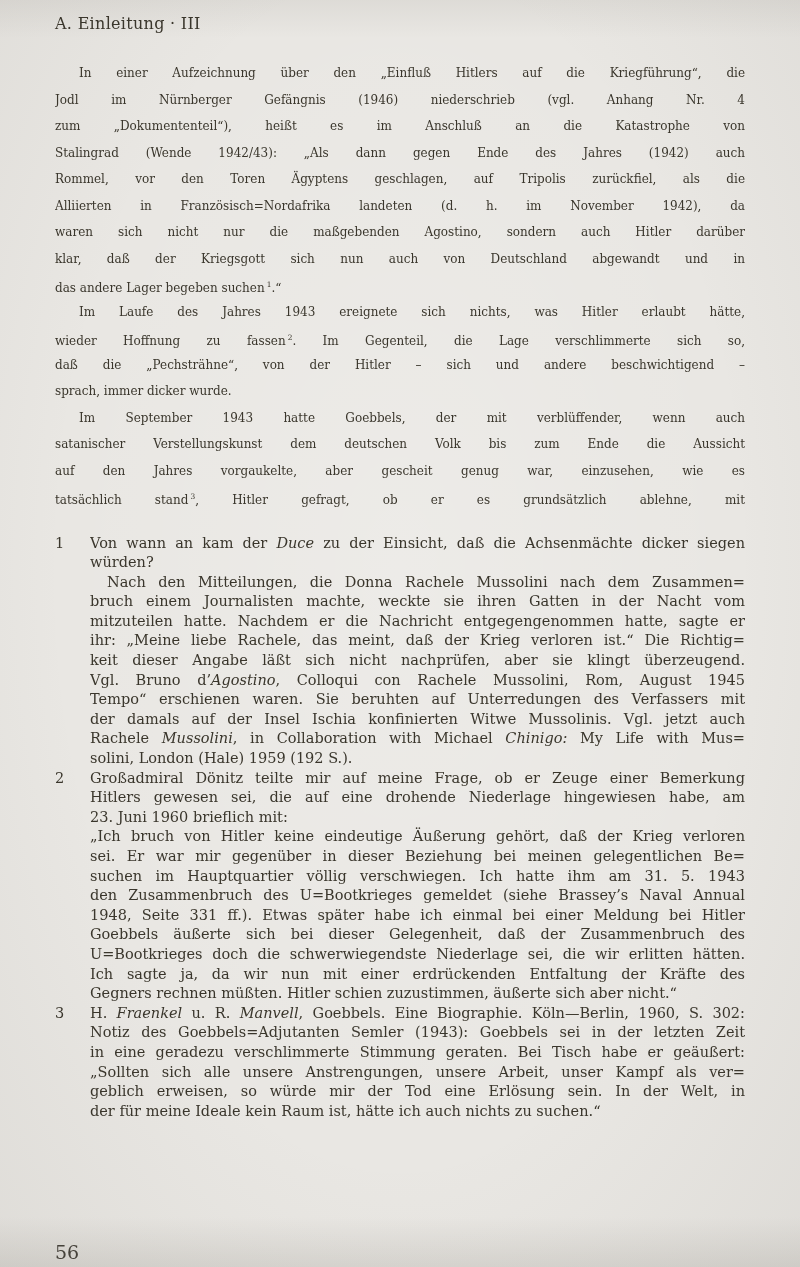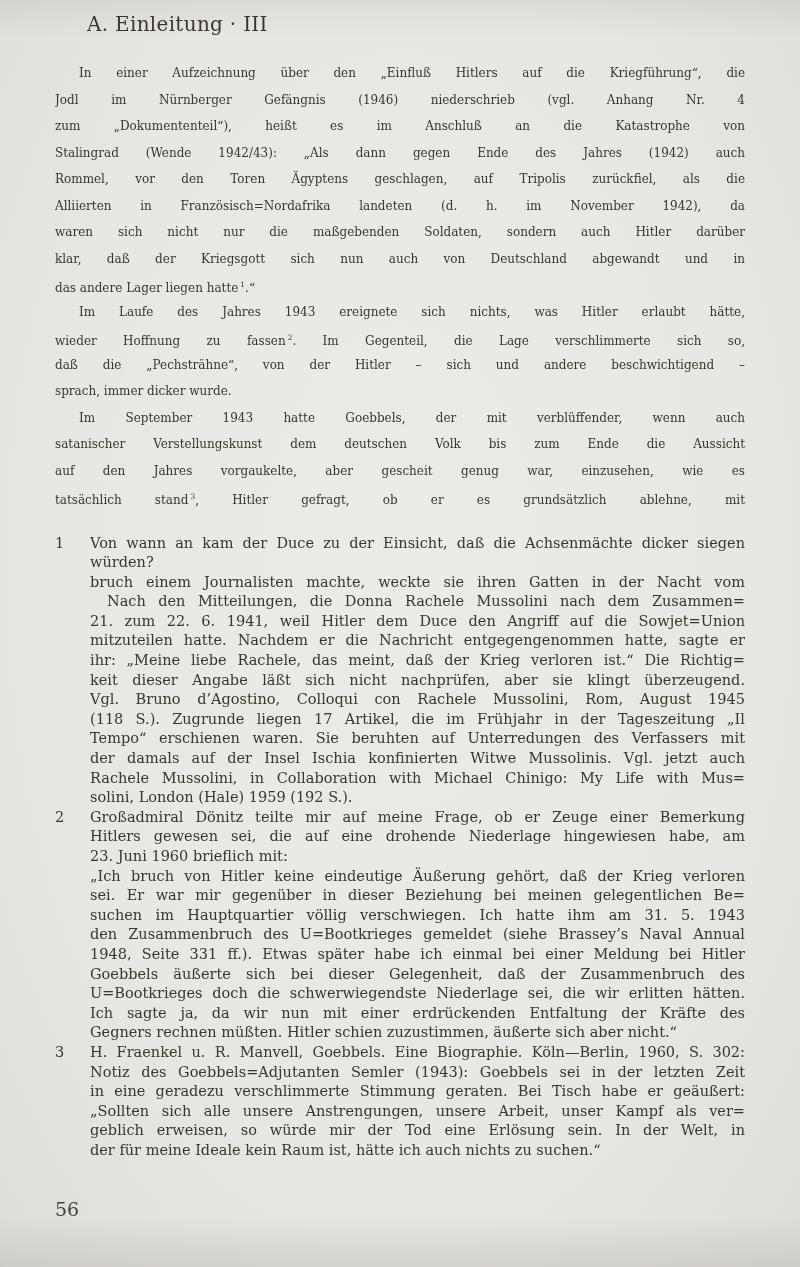--- a/index.html
+++ b/index.html
@@ -16,39 +16,38 @@
     position: absolute; inset: 0; pointer-events: none;
     background:
       linear-gradient(180deg, rgba(120,115,105,0.10) 0%, rgba(0,0,0,0) 3%, rgba(0,0,0,0) 96%, rgba(120,115,105,0.16) 100%),
       radial-gradient(ellipse at 50% 45%, rgba(255,255,255,0.18) 0%, rgba(0,0,0,0) 60%, rgba(90,85,75,0.07) 100%);
   }
   .page-inner {
     position: relative;
     padding: 12px 55px 0 55px;
   }
   .running-head {
-    font-size: 20px;
+    font-size: 16px;
     line-height: 24px;
     letter-spacing: 0.3px;
     margin-bottom: 24px;
-    margin-left: 32px;
   }
   
   .main-text .line {
     font-size: 12px;
     line-height: 26.5px;
     height: 26.5px;
     text-align: justify;
     text-align-last: justify;
     overflow: hidden;
     white-space: nowrap;
   }
   .main-text .line.last { text-align-last: left; }
   .line.first { text-indent: 24px; }
-  .it { }
+  .it { font-style: italic; }
   .sup {
     font-size: 0.62em;
     vertical-align: 5px;
     margin-left: 2px;
   }
   
   .footnotes { margin-top: 23px; }
   .footnote { display: flex; }
   .fn-num {
     width: 35px;
@@ -63,71 +62,69 @@
     height: 19.6px;
     text-align: justify;
     text-align-last: justify;
     overflow: hidden;
     white-space: nowrap;
   }
   .fn-body .line.last { text-align-last: left; }
   .fn-body .line.first { text-indent: 17px; }
   .page-number {
     position: absolute;
-    left: 55px; top: 1198px;
+    left: 55px; top: 1241px;
     font-size: 19px;
     color: #45413a;
   }
 </style>
 </head>
 <body>
 
 <div class="paper-shade"></div>
 
 <div class="page-inner">
   <div class="running-head">A. Einleitung · III</div>
   <div class="main-text" id="main-text">
       <div>
         <div class="line first"><span>In einer Aufzeichnung über den „Einfluß Hitlers auf die Kriegführung“, die</span></div>
         <div class="line"><span>Jodl im Nürnberger Gefängnis (1946) niederschrieb (vgl. Anhang Nr. 4</span></div>
         <div class="line"><span>zum „Dokumententeil“), heißt es im Anschluß an die Katastrophe von</span></div>
         <div class="line"><span>Stalingrad (Wende 1942/43): „Als dann gegen Ende des Jahres (1942) auch</span></div>
         <div class="line"><span>Rommel, vor den Toren Ägyptens geschlagen, auf Tripolis zurückfiel, als die</span></div>
         <div class="line"><span>Alliierten in Französisch=Nordafrika landeten (d. h. im November 1942), da</span></div>
-        <div class="line"><span>waren sich nicht nur die maßgebenden Soldaten, sondern auch Hitler darüber</span></div>
+        <div class="line"><span>waren sich nicht nur die maßgebenden Agostino, sondern auch Hitler darüber</span></div>
         <div class="line"><span>klar, daß der Kriegsgott sich nun auch von Deutschland abgewandt und in</span></div>
-        <div class="line last"><span>das andere Lager liegen hatte</span><span class="sup">1</span><span>.“</span></div>
+        <div class="line last"><span>das andere Lager begeben suchen</span><span class="sup">1</span><span>.“</span></div>
       </div>
       <div>
         <div class="line first"><span>Im Laufe des Jahres 1943 ereignete sich nichts, was Hitler erlaubt hätte,</span></div>
         <div class="line"><span>wieder Hoffnung zu fassen</span><span class="sup">2</span><span>. Im Gegenteil, die Lage verschlimmerte sich so,</span></div>
         <div class="line"><span>daß die „Pechsträhne“, von der Hitler – sich und andere beschwichtigend –</span></div>
         <div class="line last"><span>sprach, immer dicker wurde.</span></div>
       </div>
       <div>
         <div class="line first"><span>Im September 1943 hatte Goebbels, der mit verblüffender, wenn auch</span></div>
         <div class="line"><span>satanischer Verstellungskunst dem deutschen Volk bis zum Ende die Aussicht</span></div>
         <div class="line"><span>auf den Jahres vorgaukelte, aber gescheit genug war, einzusehen, wie es</span></div>
         <div class="line"><span>tatsächlich stand</span><span class="sup">3</span><span>, Hitler gefragt, ob er es grundsätzlich ablehne, mit</span></div>
       </div>
     </div>
   <div class="footnotes" id="footnotes">
       <div class="footnote">
         <div class="fn-num">1</div>
         <div class="fn-body">
           <div class="line"><span>Von wann an kam der </span><span class="it">Duce</span><span> zu der Einsicht, daß die Achsenmächte dicker siegen</span></div>
           <div class="line last"><span>würden?</span></div>
+          <div class="line first"><span>Nach den Mitteilungen, die Donna Rachele Mussolini nach dem Zusammen=</span></div>
           <div class="line"><span>bruch einem Journalisten machte, weckte sie ihren Gatten in der Nacht vom</span></div>
-          <div class="line first"><span>Nach den Mitteilungen, die Donna Rachele Mussolini nach dem Zusammen=</span></div>
-          <div class="line"><span>21. zum 22. 6. 1941, weil Hitler dem Duce den Angriff auf die Sowjet=Union</span></div>
           <div class="line"><span>mitzuteilen hatte. Nachdem er die Nachricht entgegengenommen hatte, sagte er</span></div>
           <div class="line"><span>ihr: „Meine liebe Rachele, das meint, daß der Krieg verloren ist.“ Die Richtig=</span></div>
           <div class="line"><span>keit dieser Angabe läßt sich nicht nachprüfen, aber sie klingt überzeugend.</span></div>
           <div class="line"><span>Vgl. Bruno d’</span><span class="it">Agostino</span><span>, Colloqui con Rachele Mussolini, Rom, August 1945</span></div>
-          <div class="line"><span>(118 S.). Zugrunde liegen 17 Artikel, die im Frühjahr in der Tageszeitung „Il</span></div>
           <div class="line"><span>Tempo“ erschienen waren. Sie beruhten auf Unterredungen des Verfassers mit</span></div>
           <div class="line"><span>der damals auf der Insel Ischia konfinierten Witwe Mussolinis. Vgl. jetzt auch</span></div>
           <div class="line"><span>Rachele </span><span class="it">Mussolini</span><span>, in Collaboration with Michael </span><span class="it">Chinigo:</span><span> My Life with Mus=</span></div>
           <div class="line last"><span>solini, London (Hale) 1959 (192 S.).</span></div>
         </div>
       </div>
       <div class="footnote">
         <div class="fn-num">2</div>
         <div class="fn-body">
           <div class="line"><span>Großadmiral Dönitz teilte mir auf meine Frage, ob er Zeuge einer Bemerkung</span></div>

